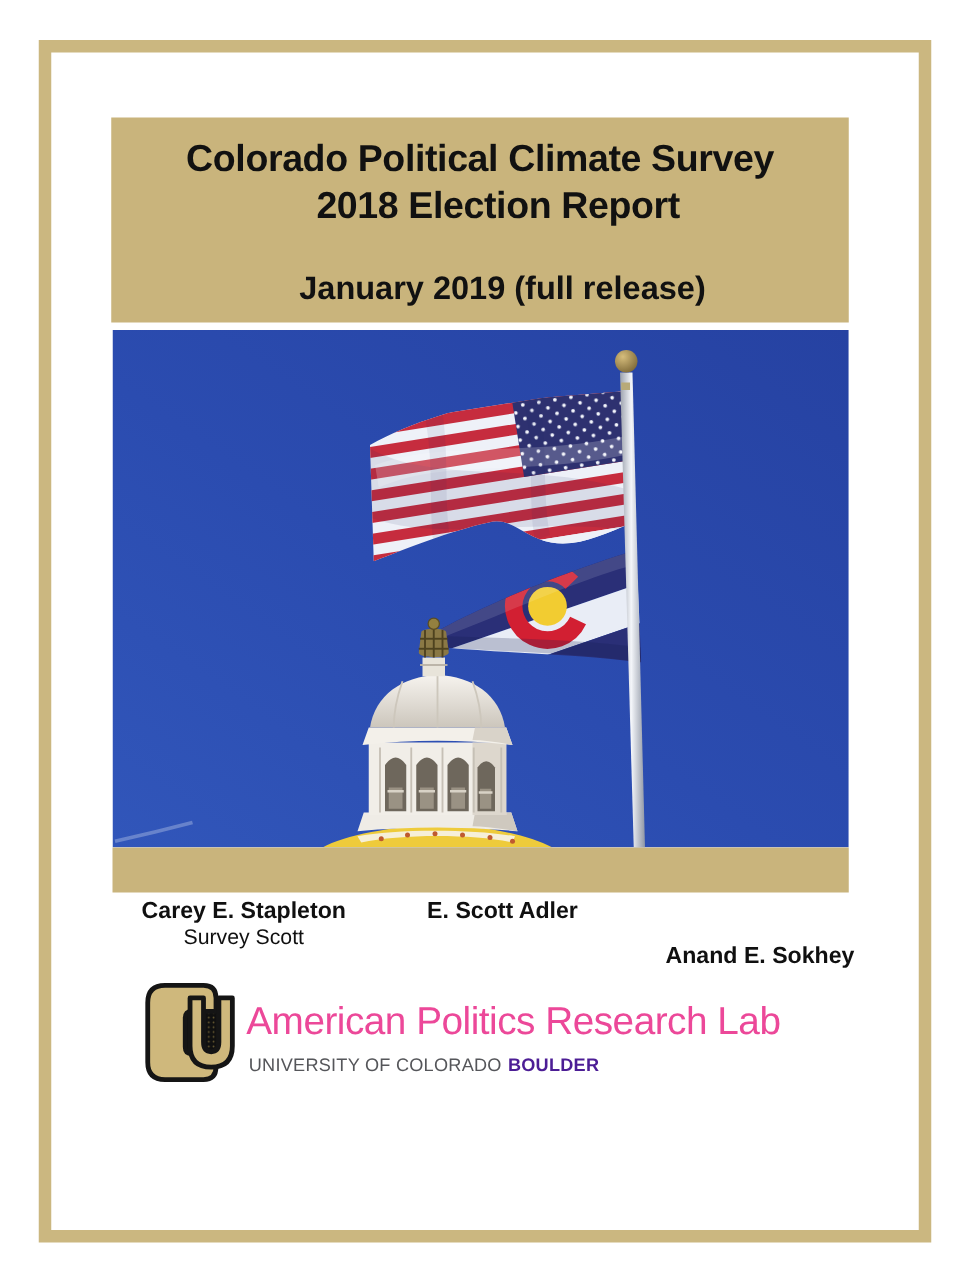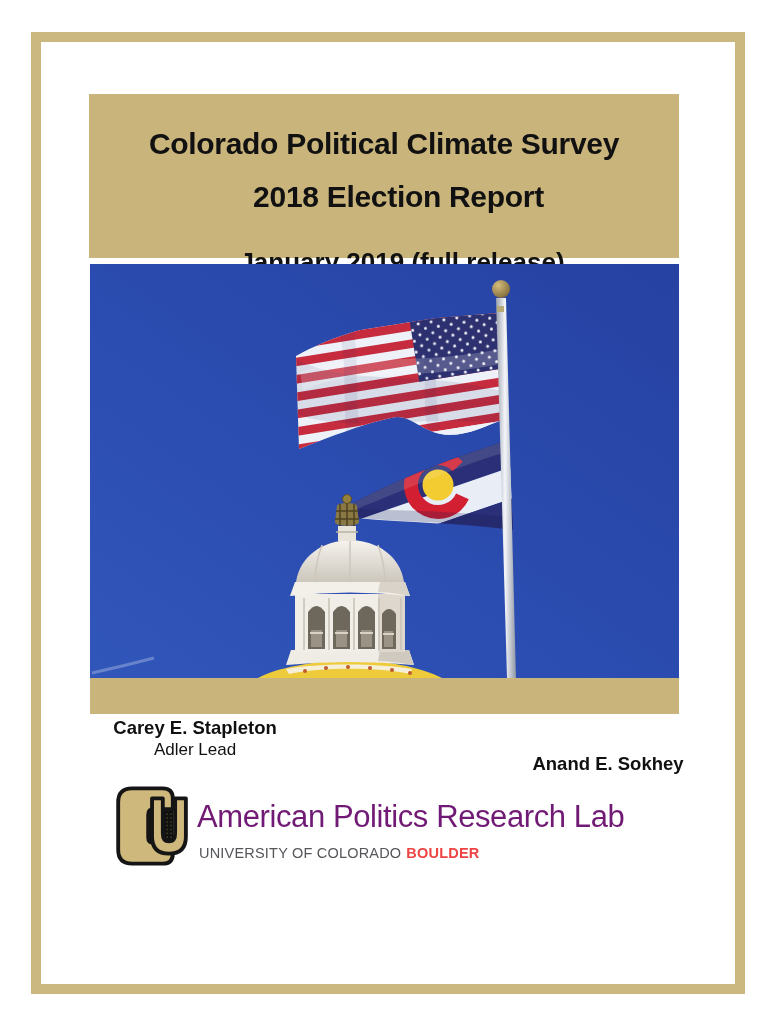--- a/index.html
+++ b/index.html
@@ -1,33 +1,33 @@
 <!DOCTYPE html>
 <html><head>
 <meta charset="utf-8">
 <style>
   html,body{margin:0;padding:0;}
   body{width:770px;height:1024px;background:#ffffff;font-family:"Liberation Sans",sans-serif;position:relative;overflow:hidden;}
   .page{position:absolute;inset:0;background:#ffffff;}
   .frame{position:absolute;left:31px;top:32px;width:714px;height:962px;border:10px solid #cbb780;box-sizing:border-box;}
   .banner{position:absolute;left:89px;top:94px;width:590px;height:164px;background:#c9b47c;text-align:center;color:#111;}
-  .banner .t1{margin:16px;padding-top:15px;font-size:30px;font-weight:bold;line-height:37px;letter-spacing:-0.3px;}
+  .banner .t1{margin:0;padding-top:15px;font-size:30px;font-weight:bold;line-height:37px;letter-spacing:-0.3px;}
   .banner .t2{margin:0;font-size:30px;font-weight:bold;line-height:37px;letter-spacing:-0.3px;padding-left:29px;}
   .banner .sub{margin:0;margin-top:31px;font-size:26px;font-weight:bold;line-height:32px;padding-left:36px;}
   .photo{position:absolute;left:90px;top:264px;width:589px;height:414px;}
   .photo svg{display:block;width:100%;height:100%;}
   .gold-strip{position:absolute;left:90px;top:678px;width:589px;height:36px;background:#c9b47c;}
   .author{position:absolute;top:716px;width:200px;text-align:center;color:#101010;}
   .author .nm{font-size:18.5px;font-weight:bold;line-height:23px;}
   .author .rl{font-size:17px;line-height:21px;}
   .a1{left:95px;text-align:center;} .a2{left:302px;} .a3{left:508px;margin-top:36px;}
   .cu-logo{position:absolute;left:112px;top:786px;width:77px;height:80px;}
-  .lab-name{position:absolute;left:197px;top:800px;font-size:31px;font-weight:400;color:#701a75;letter-spacing:-0.4px;line-height:34px;}
+  .lab-name{position:absolute;left:197px;top:800px;font-size:31px;font-weight:400;color:#ec4899;letter-spacing:-0.4px;line-height:34px;}
   .univ-line{position:absolute;left:199px;top:844px;font-size:14.5px;color:#55565a;letter-spacing:0.2px;line-height:18px;}
-  .univ-line .campus{font-weight:bold;color:#ef4444;margin-left:5px;}
+  .univ-line .campus{font-weight:bold;color:#4c1d95;margin-left:5px;}
 </style>
 </head>
 <body>
 
 <div class="page">
 
   <div class="frame"></div>
 
   <div class="banner">
     <div class="t1">Colorado Political Climate Survey</div>
@@ -169,23 +169,24 @@
         <rect x="407" y="42" width="7" height="6" fill="#b8aa78"></rect>
         <circle cx="411" cy="25" r="9" fill="url(#ballGrad)"></circle>
       </g>
     </svg>
   </div>
 
   <div class="gold-strip"></div>
 
   <div class="author a1">
     <div class="nm">Carey E. Stapleton</div>
-    <div class="rl">Adler Lead</div>
+    <div class="rl">Survey Scott</div>
   </div>
   <div class="author a2">
+    <div class="nm">E. Scott Adler</div>
   </div>
   <div class="author a3">
     <div class="nm">Anand E. Sokhey</div>
   </div>
 
   <svg class="cu-logo" viewBox="0 0 100 104">
     <defs>
       <pattern id="halftone" width="5" height="5" patternUnits="userSpaceOnUse">
         <rect width="5" height="5" fill="#101010"></rect>
         <circle cx="1.5" cy="1.5" r="0.9" fill="#6b5d33"></circle>

